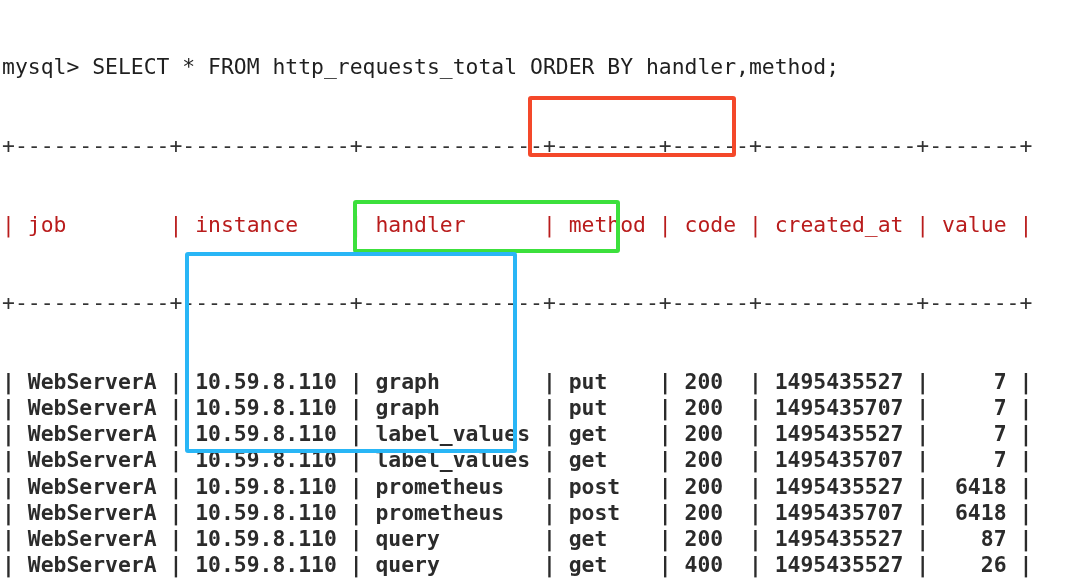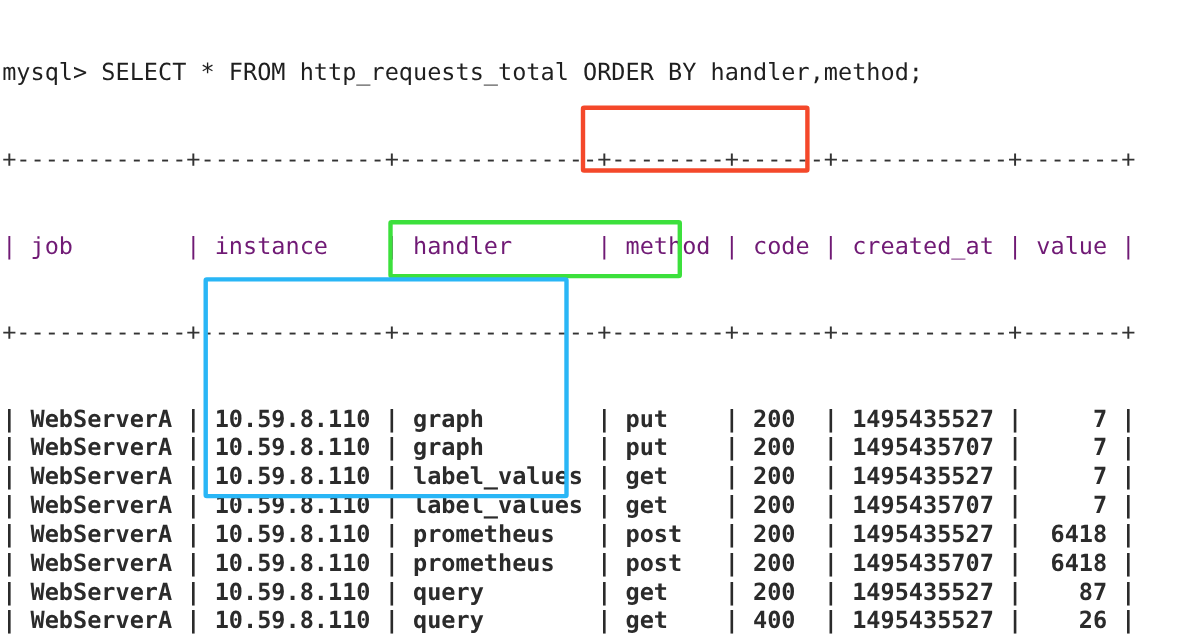--- a/index.html
+++ b/index.html
@@ -47,21 +47,21 @@
 
   .prompt-line {
     color: #1f1f1f;
   }
 
   .rule-line {
     color: #333333;
   }
 
   .header-line {
-    color: #701a75;
+    color: #b91c1c;
   }
 
   .data-line {
     color: #2b2b2b;
     font-weight: bold;
   }
 
   
   .hl-box {
     position: absolute;

